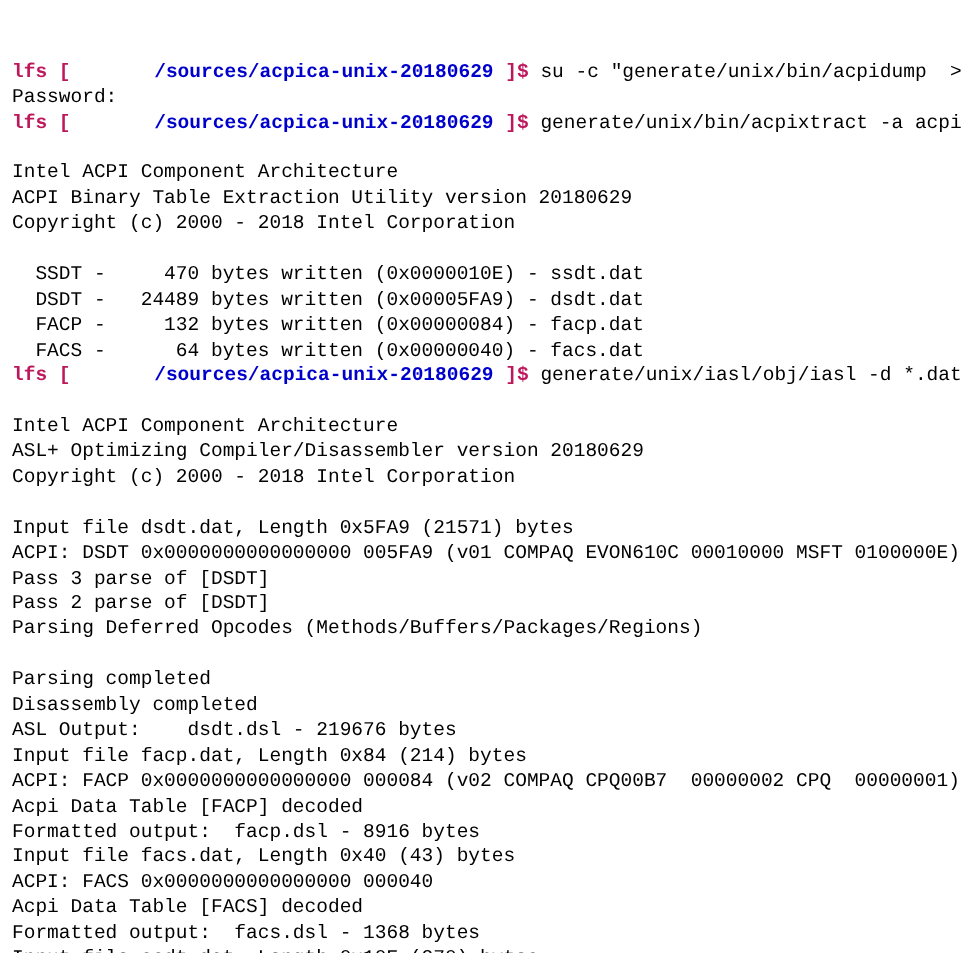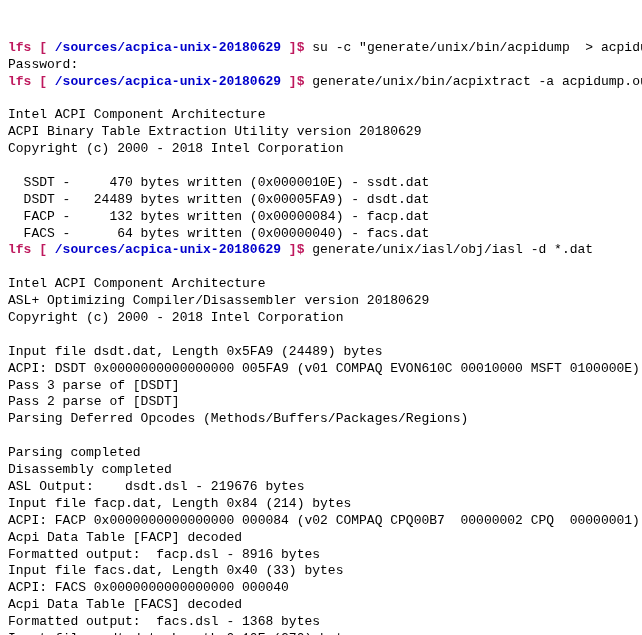--- a/index.html
+++ b/index.html
@@ -8,21 +8,21 @@
     line-height: 1.3;
     background: #fff;
     color: #000;
     margin: 0;
     padding: 6px 8px;
     white-space: pre;
     width: 642px;
     box-sizing: border-box;
   }
   .green { color: #be185d; font-weight: bold; }
-  .blue  { color: #0000cc; font-weight: bold; }
+  .blue  { color: #0000cc; font-weight: bold; margin-left: 48px; }
 </style>
 </head>
 <body>
 
 <div><span><span class="green">lfs</span><span class="green"> [ </span><span class="blue">/sources/acpica-unix-20180629</span><span class="green"> ]$ </span></span><span>su -c "generate/unix/bin/acpidump  &gt; acpidump.out"</span>
 <span>Password:</span>
 <span><span class="green">lfs</span><span class="green"> [ </span><span class="blue">/sources/acpica-unix-20180629</span><span class="green"> ]$ </span></span><span>generate/unix/bin/acpixtract -a acpidump.out</span>
 <span></span>
 <span>Intel ACPI Component Architecture</span>
 <span>ACPI Binary Table Extraction Utility version 20180629</span>
@@ -31,34 +31,34 @@
 <span>  SSDT -     470 bytes written (0x0000010E) - ssdt.dat</span>
 <span>  DSDT -   24489 bytes written (0x00005FA9) - dsdt.dat</span>
 <span>  FACP -     132 bytes written (0x00000084) - facp.dat</span>
 <span>  FACS -      64 bytes written (0x00000040) - facs.dat</span>
 <span><span class="green">lfs</span><span class="green"> [ </span><span class="blue">/sources/acpica-unix-20180629</span><span class="green"> ]$ </span></span><span>generate/unix/iasl/obj/iasl -d *.dat</span>
 <span></span>
 <span>Intel ACPI Component Architecture</span>
 <span>ASL+ Optimizing Compiler/Disassembler version 20180629</span>
 <span>Copyright (c) 2000 - 2018 Intel Corporation</span>
 <span></span>
-<span>Input file dsdt.dat, Length 0x5FA9 (24489) bytes</span>
+<span>Input file dsdt.dat, Length 0x5FA9 (21571) bytes</span>
 <span>ACPI: DSDT 0x0000000000000000 005FA9 (v01 COMPAQ EVON610C 00010000 MSFT 0100000E)</span>
 <span>Pass 3 parse of [DSDT]</span>
 <span>Pass 2 parse of [DSDT]</span>
 <span>Parsing Deferred Opcodes (Methods/Buffers/Packages/Regions)</span>
 <span></span>
 <span>Parsing completed</span>
 <span>Disassembly completed</span>
 <span>ASL Output:    dsdt.dsl - 219676 bytes</span>
 <span>Input file facp.dat, Length 0x84 (214) bytes</span>
 <span>ACPI: FACP 0x0000000000000000 000084 (v02 COMPAQ CPQ00B7  00000002 CPQ  00000001)</span>
 <span>Acpi Data Table [FACP] decoded</span>
 <span>Formatted output:  facp.dsl - 8916 bytes</span>
-<span>Input file facs.dat, Length 0x40 (33) bytes</span>
+<span>Input file facs.dat, Length 0x40 (43) bytes</span>
 <span>ACPI: FACS 0x0000000000000000 000040</span>
 <span>Acpi Data Table [FACS] decoded</span>
 <span>Formatted output:  facs.dsl - 1368 bytes</span>
 <span>Input file ssdt.dat, Length 0x10E (270) bytes</span>
 
 
 
 
 <span></span>
 

